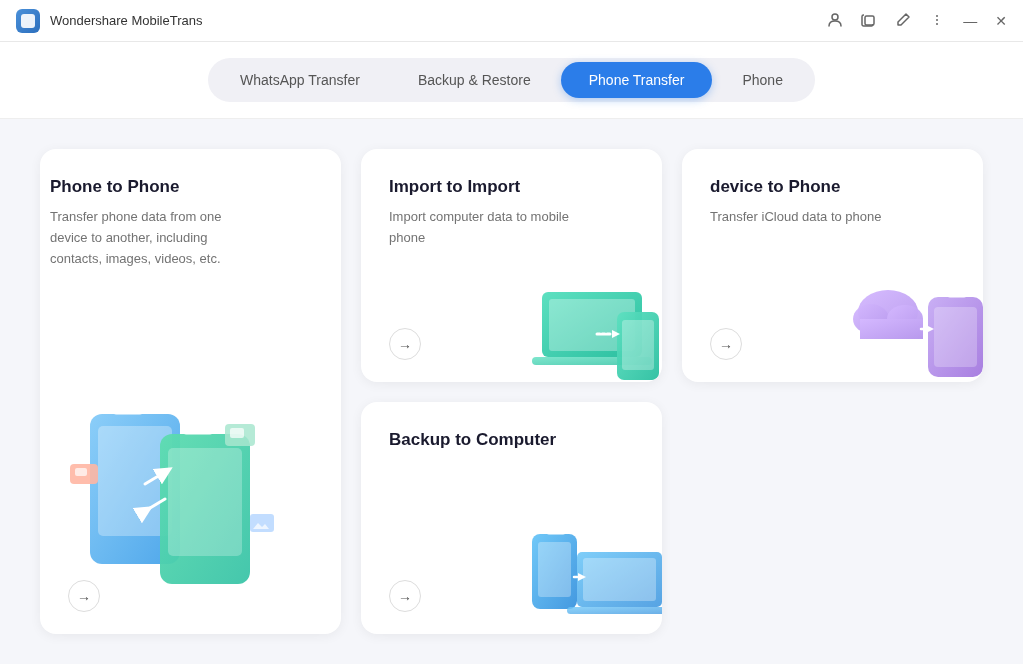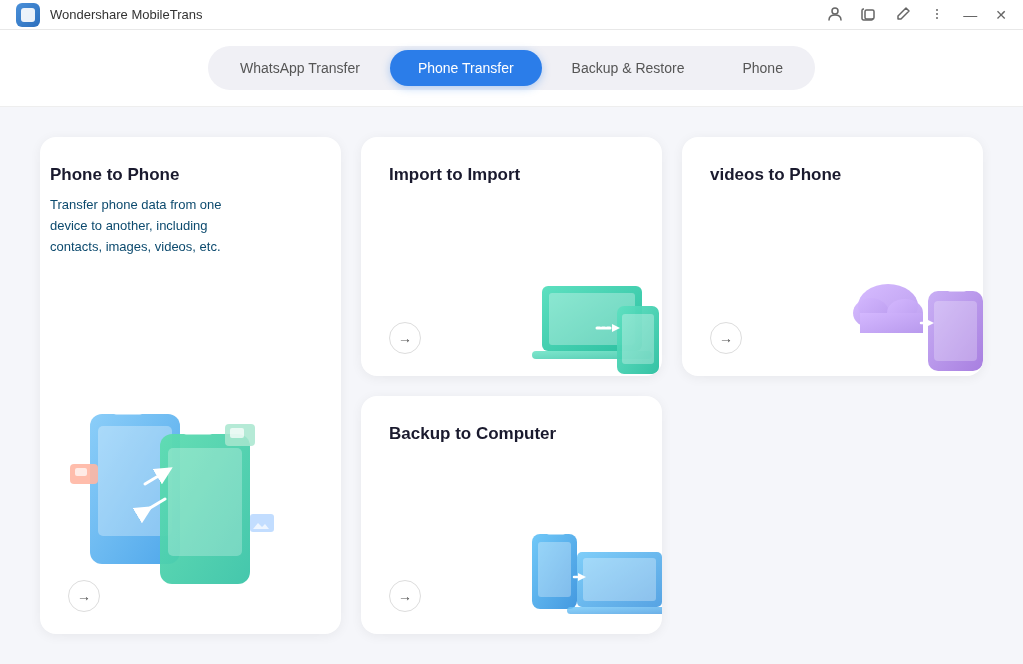--- a/index.html
+++ b/index.html
@@ -9,21 +9,21 @@
       width: 1023px;
       height: 664px;
       overflow: hidden;
       display: flex;
       flex-direction: column;
     }
 
     
     .titlebar {
       background: #ffffff;
-      height: 30px;
+      height: 42px;
       display: flex;
       align-items: center;
       padding: 0 16px;
       border-bottom: 1px solid #e8e8e8;
       flex-shrink: 0;
     }
     .titlebar-logo {
       width: 24px;
       height: 24px;
       border-radius: 6px;
@@ -121,21 +121,21 @@
     }
 
     .card-title {
       font-size: 17px;
       font-weight: 700;
       color: #1a1a2e;
       margin-bottom: 10px;
     }
     .card-desc {
       font-size: 13px;
-      color: #0c4a6e;
+      color: #737373;
       line-height: 1.6;
       max-width: 200px;
     }
 
     .card-arrow {
       position: absolute;
       bottom: 22px;
       left: 28px;
       width: 32px;
       height: 32px;
@@ -219,22 +219,22 @@
       </svg>
     </span>
     <span class="titlebar-btn">—</span>
     <span class="titlebar-btn close">✕</span>
   </div>
 </div>
 
 <div class="navbar">
   <div class="nav-tabs">
     <div class="nav-tab">WhatsApp Transfer</div>
+    <div class="nav-tab">Backup &amp; Restore</div>
     <div class="nav-tab active">Phone Transfer</div>
-    <div class="nav-tab">Backup &amp; Restore</div>
     <div class="nav-tab">Phone</div>
   </div>
 </div>
 
 <div class="main-content">
 
   <div class="card card-large">
     <div class="card-title">Phone to Phone</div>
     <div class="card-desc">Transfer phone data from one device to another, including contacts, images, videos, etc.</div>
 
@@ -276,20 +276,21 @@
           </marker>
         </defs>
       </svg>
     </div>
 
     <div class="card-arrow">→</div>
   </div>
 
   <div class="card">
     <div class="card-title">Import to Import</div>
+    <div class="card-desc">Import computer data to mobile phone</div>
 
     <div class="import-img">
       <svg width="155" height="130" viewBox="0 0 155 130">
 
         <rect x="20" y="30" width="100" height="65" rx="6" fill="url(#tealGrad2)"></rect>
         <rect x="27" y="37" width="86" height="52" rx="3" fill="rgba(255,255,255,0.3)"></rect>
         <rect x="10" y="95" width="120" height="8" rx="4" fill="url(#tealGrad2)" opacity="0.8"></rect>
 
         <rect x="95" y="50" width="42" height="68" rx="7" fill="url(#tealGrad2)" opacity="0.95"></rect>
         <rect x="100" y="58" width="32" height="50" rx="3" fill="rgba(255,255,255,0.3)"></rect>
@@ -302,21 +303,22 @@
             <stop offset="100%" style="stop-color:#2bbfa0"></stop>
           </linearGradient>
         </defs>
       </svg>
     </div>
 
     <div class="card-arrow">→</div>
   </div>
 
   <div class="card">
-    <div class="card-title">videos to Phone</div>
+    <div class="card-title">device to Phone</div>
+    <div class="card-desc">Transfer iCloud data to phone</div>
 
     <div class="icloud-img">
       <svg width="155" height="130" viewBox="0 0 155 130">
 
         <rect x="85" y="40" width="55" height="80" rx="10" fill="url(#purpleGrad)"></rect>
         <rect x="91" y="50" width="43" height="60" rx="4" fill="rgba(255,255,255,0.25)"></rect>
         <rect x="105" y="37" width="18" height="4" rx="2" fill="rgba(255,255,255,0.5)"></rect>
 
         <ellipse cx="45" cy="55" rx="30" ry="22" fill="url(#cloudGrad)" opacity="0.95"></ellipse>
         <ellipse cx="28" cy="62" rx="18" ry="15" fill="url(#cloudGrad)" opacity="0.95"></ellipse>

